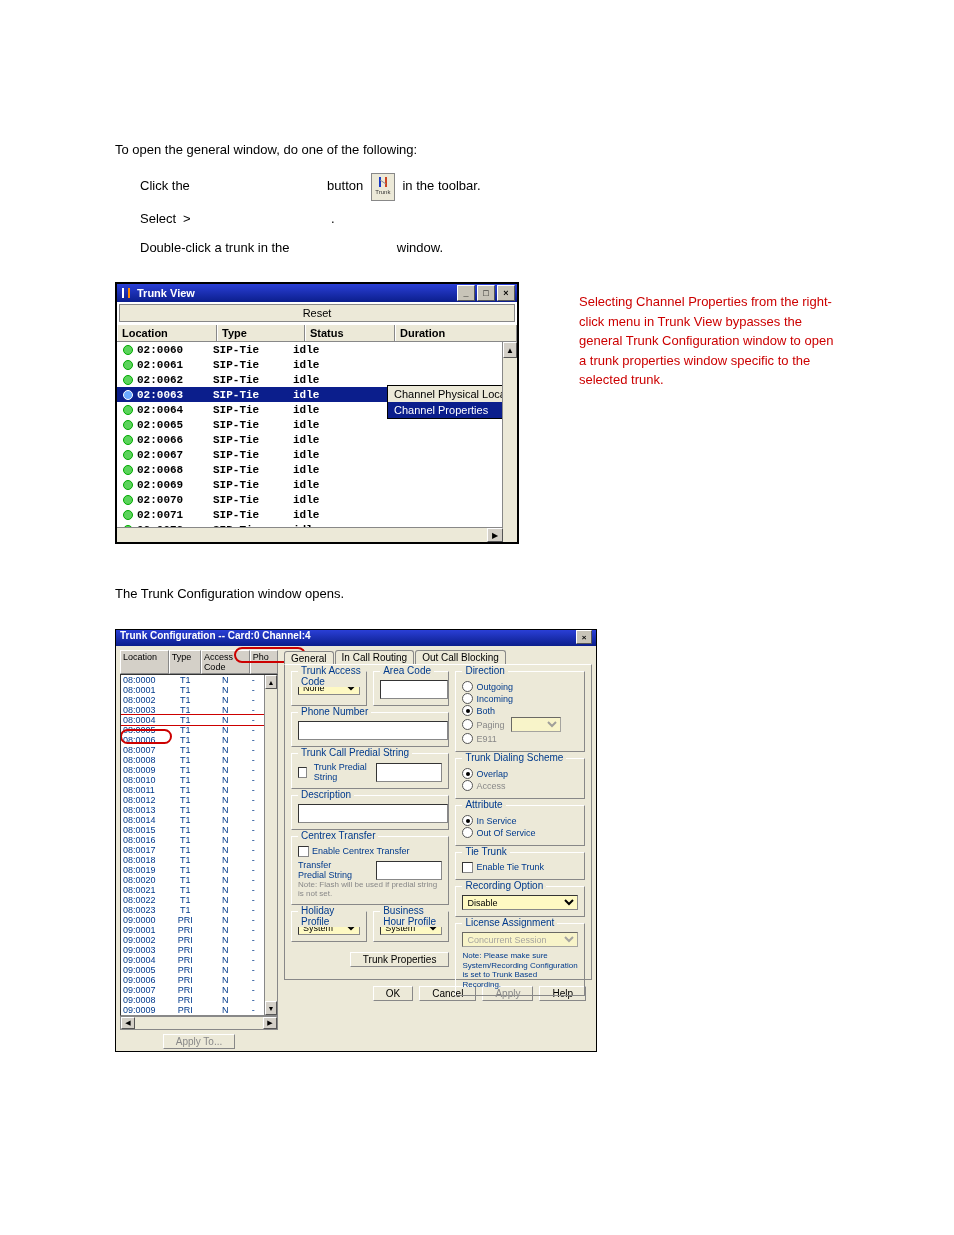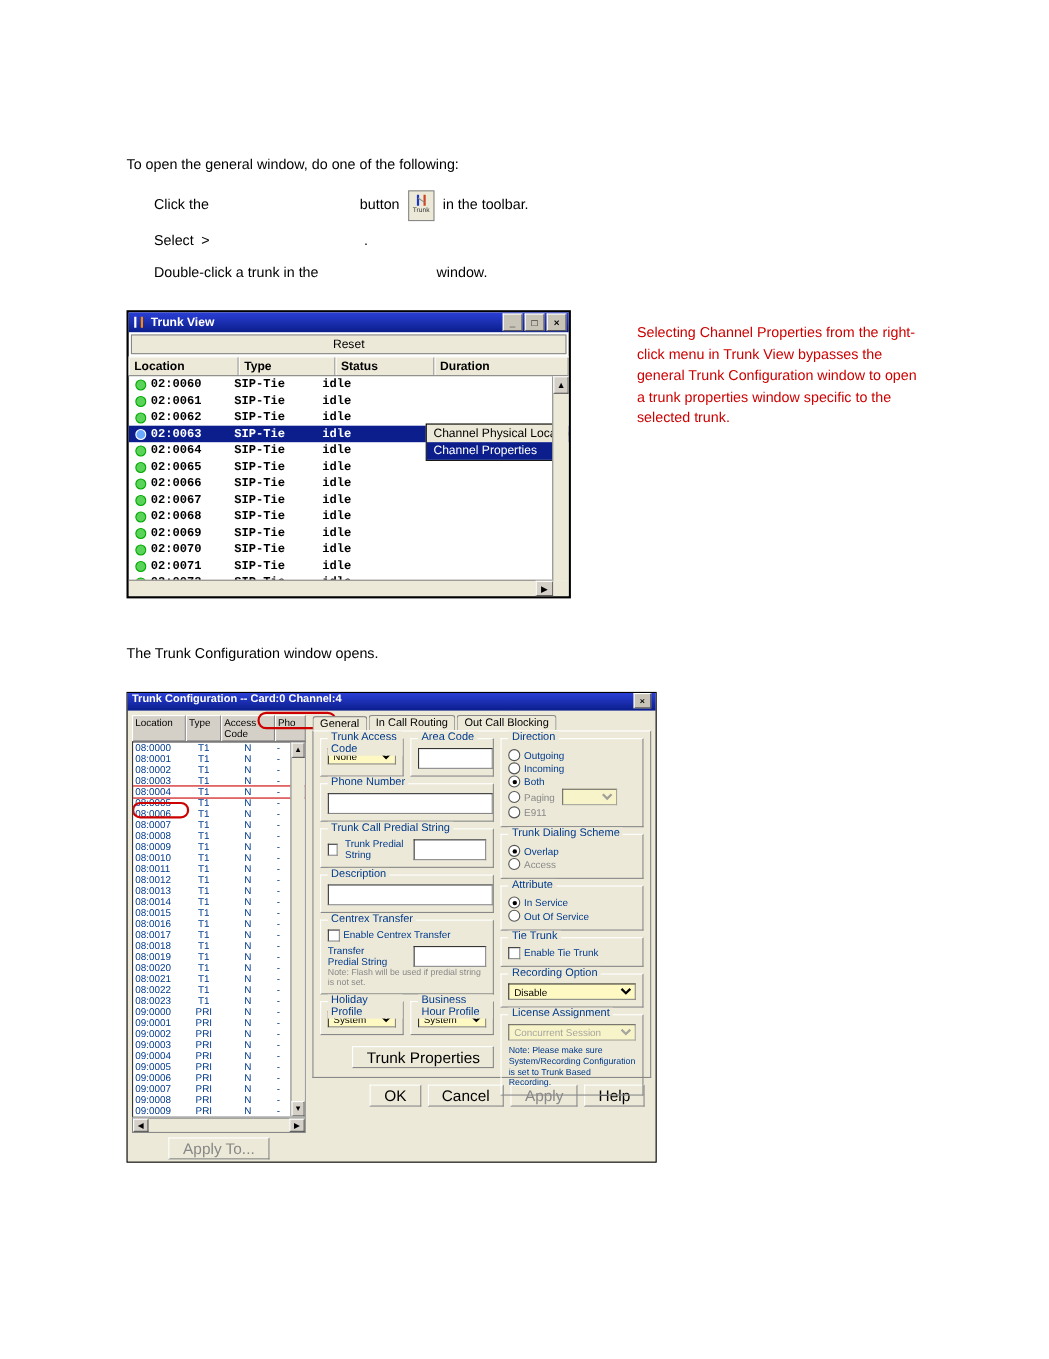--- a/index.html
+++ b/index.html
@@ -63,21 +63,21 @@
   .tc-grid{flex:1;background:#fff;border:1px inset #888;height:296px;overflow:hidden;position:relative}
   .tc-grid-row{display:flex;font-size:9px;line-height:10px;color:#003a8c}
   .tc-grid-row div{padding:0 2px}
   .tc-grid-row .gc-type,.tc-grid-row .gc-acc{text-align:center}
   .tc-grid-row.sel{outline:1px solid #c00}
   .tc-sb-v{position:absolute;right:0;top:0;bottom:0;width:12px;background:#ece9d8;border-left:1px solid #888}
   .tc-sb-v .arr{height:12px;background:#d4d0c8;border:1px solid #fff;border-right-color:#555;border-bottom-color:#555;font-size:7px;display:flex;align-items:center;justify-content:center}
   .tc-sb-h{height:12px;background:#ece9d8;border:1px solid #888;display:flex;justify-content:space-between}
   .tc-sb-h .arr{width:12px;background:#d4d0c8;border:1px solid #fff;border-right-color:#555;border-bottom-color:#555;font-size:7px;display:flex;align-items:center;justify-content:center}
   .tc-applyto{margin-top:6px;align-self:center}
-  .btn{background:#ece9d8;border:1px solid #888;border-top-color:#fff;border-left-color:#fff;padding:1px 12px;font-size:14px;color:#888}
+  .btn{background:#ece9d8;border:1px solid #888;border-top-color:#fff;border-left-color:#fff;padding:1px 12px;font-size:10px;color:#888}
   .btn.en{color:#000}
 
   .tc-right{flex:1;padding-left:6px}
   .tabs{display:flex;font-size:10px}
   .tab{padding:1px 6px;border:1px solid #888;border-bottom:none;background:#ece9d8;margin-right:1px;border-top-left-radius:3px;border-top-right-radius:3px}
   .tab.active{background:#ece9d8;position:relative;top:1px}
   .tab-page{border:1px solid #888;border-top-color:#fff;padding:6px;height:302px;position:relative}
   .grp{border:1px solid #888;border-top-color:#fff;border-left-color:#fff;position:relative;padding:8px 6px 6px 6px;margin-bottom:6px}
   .grp .lbl{position:absolute;top:-7px;left:6px;background:#ece9d8;padding:0 3px;font-size:10px;color:#003a8c}
   .row2{display:flex;gap:6px}

